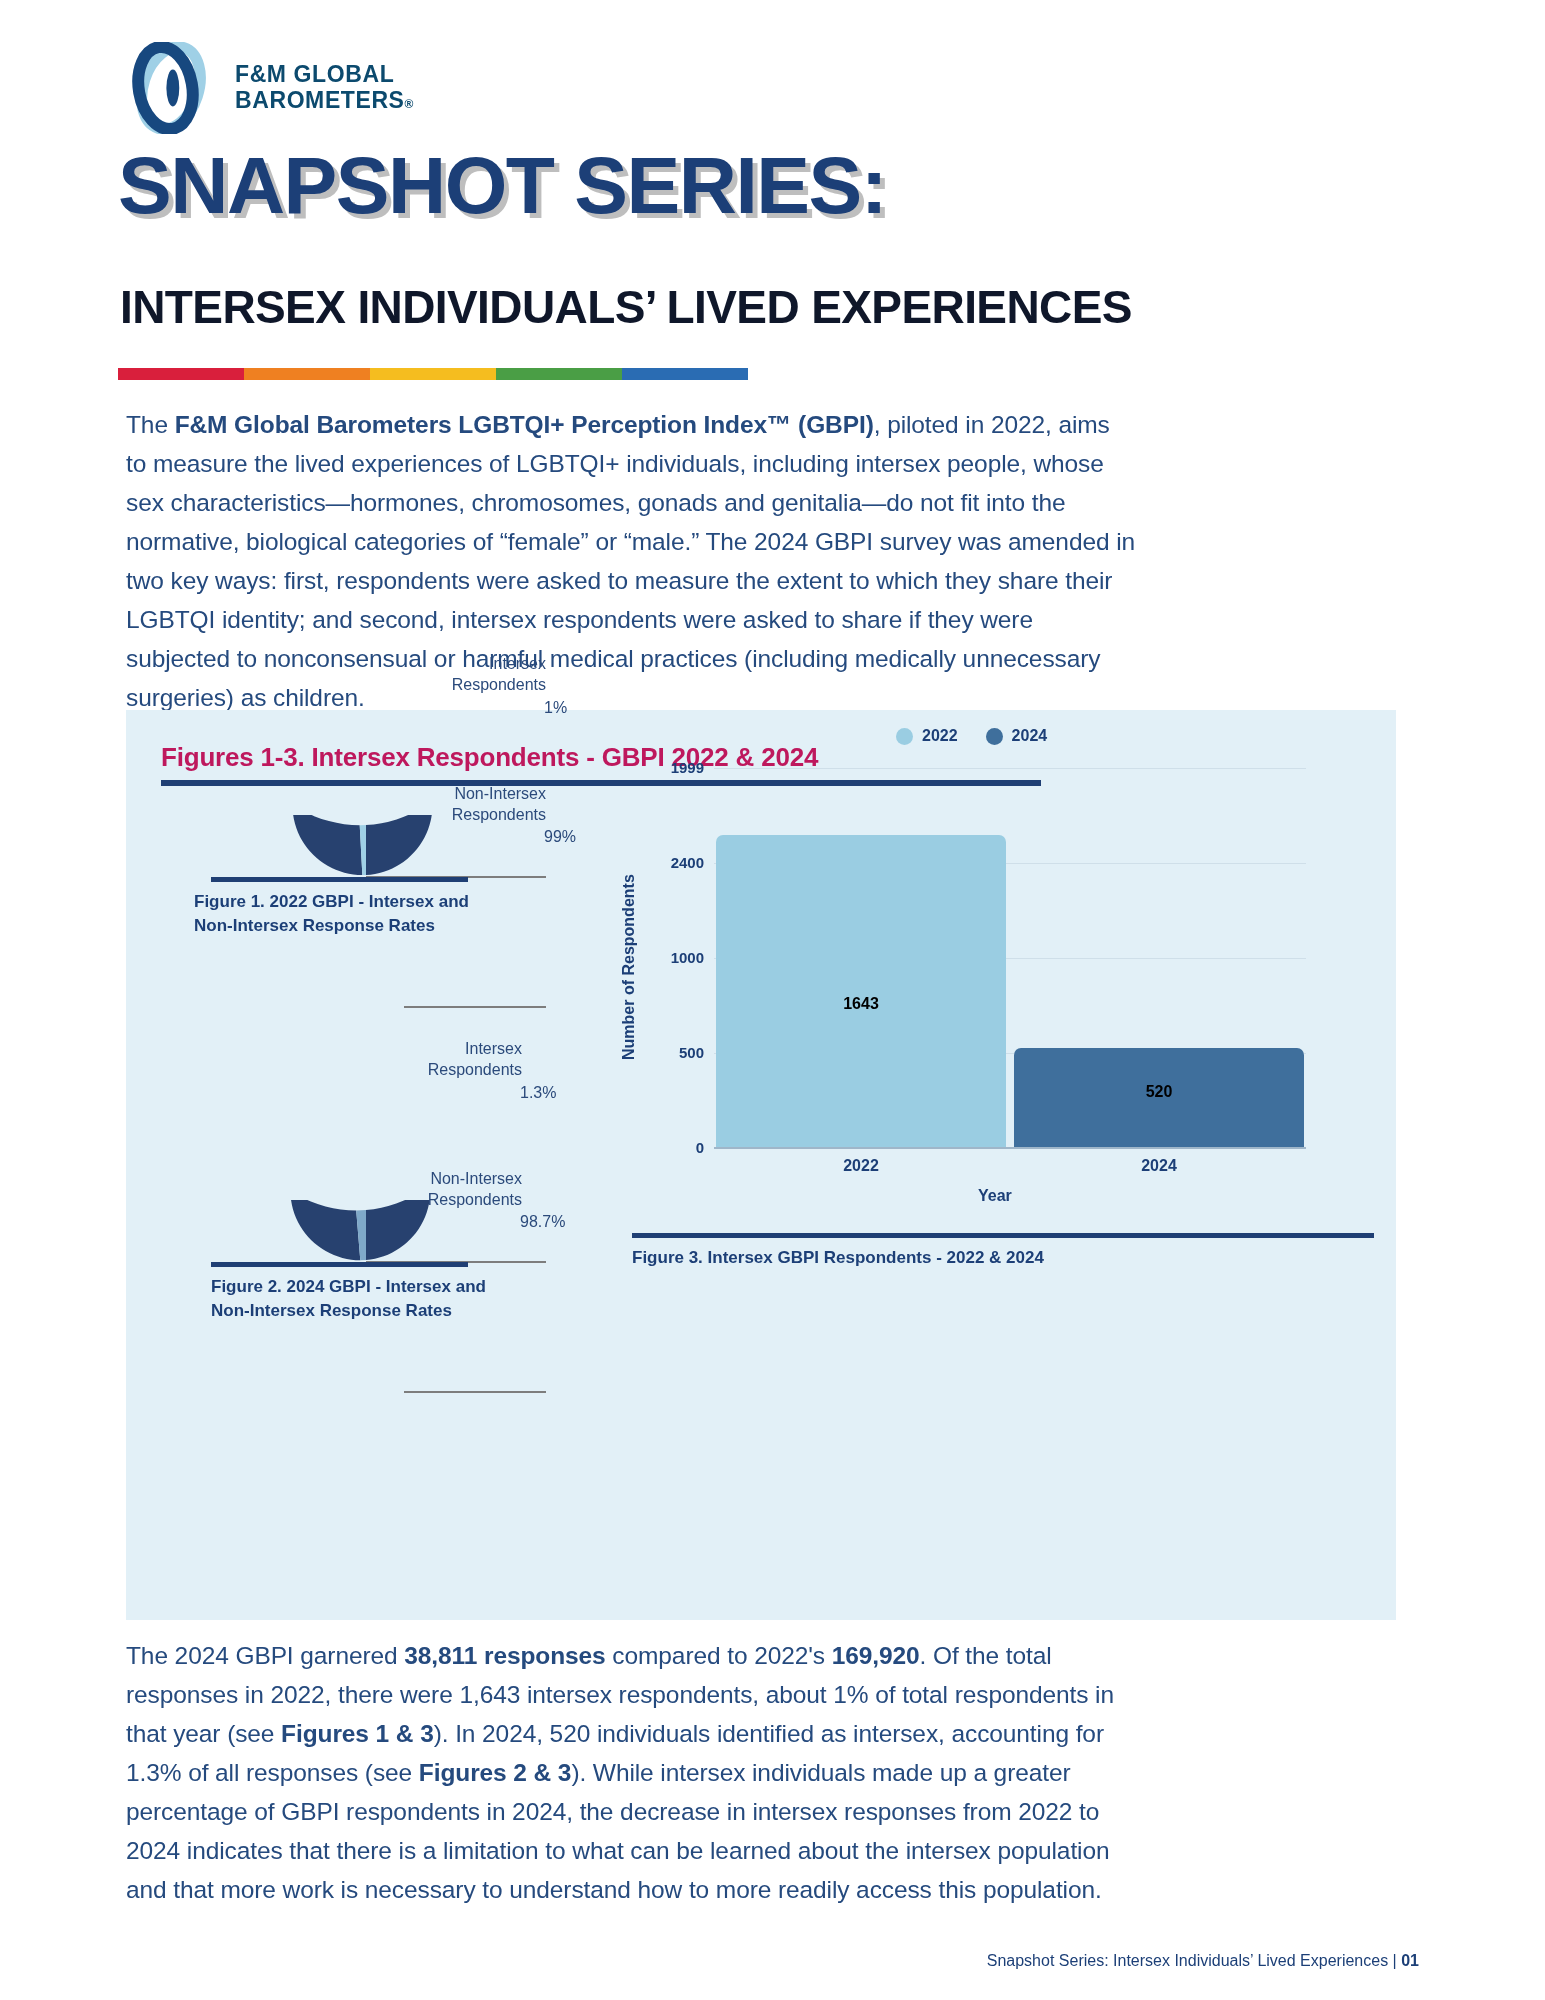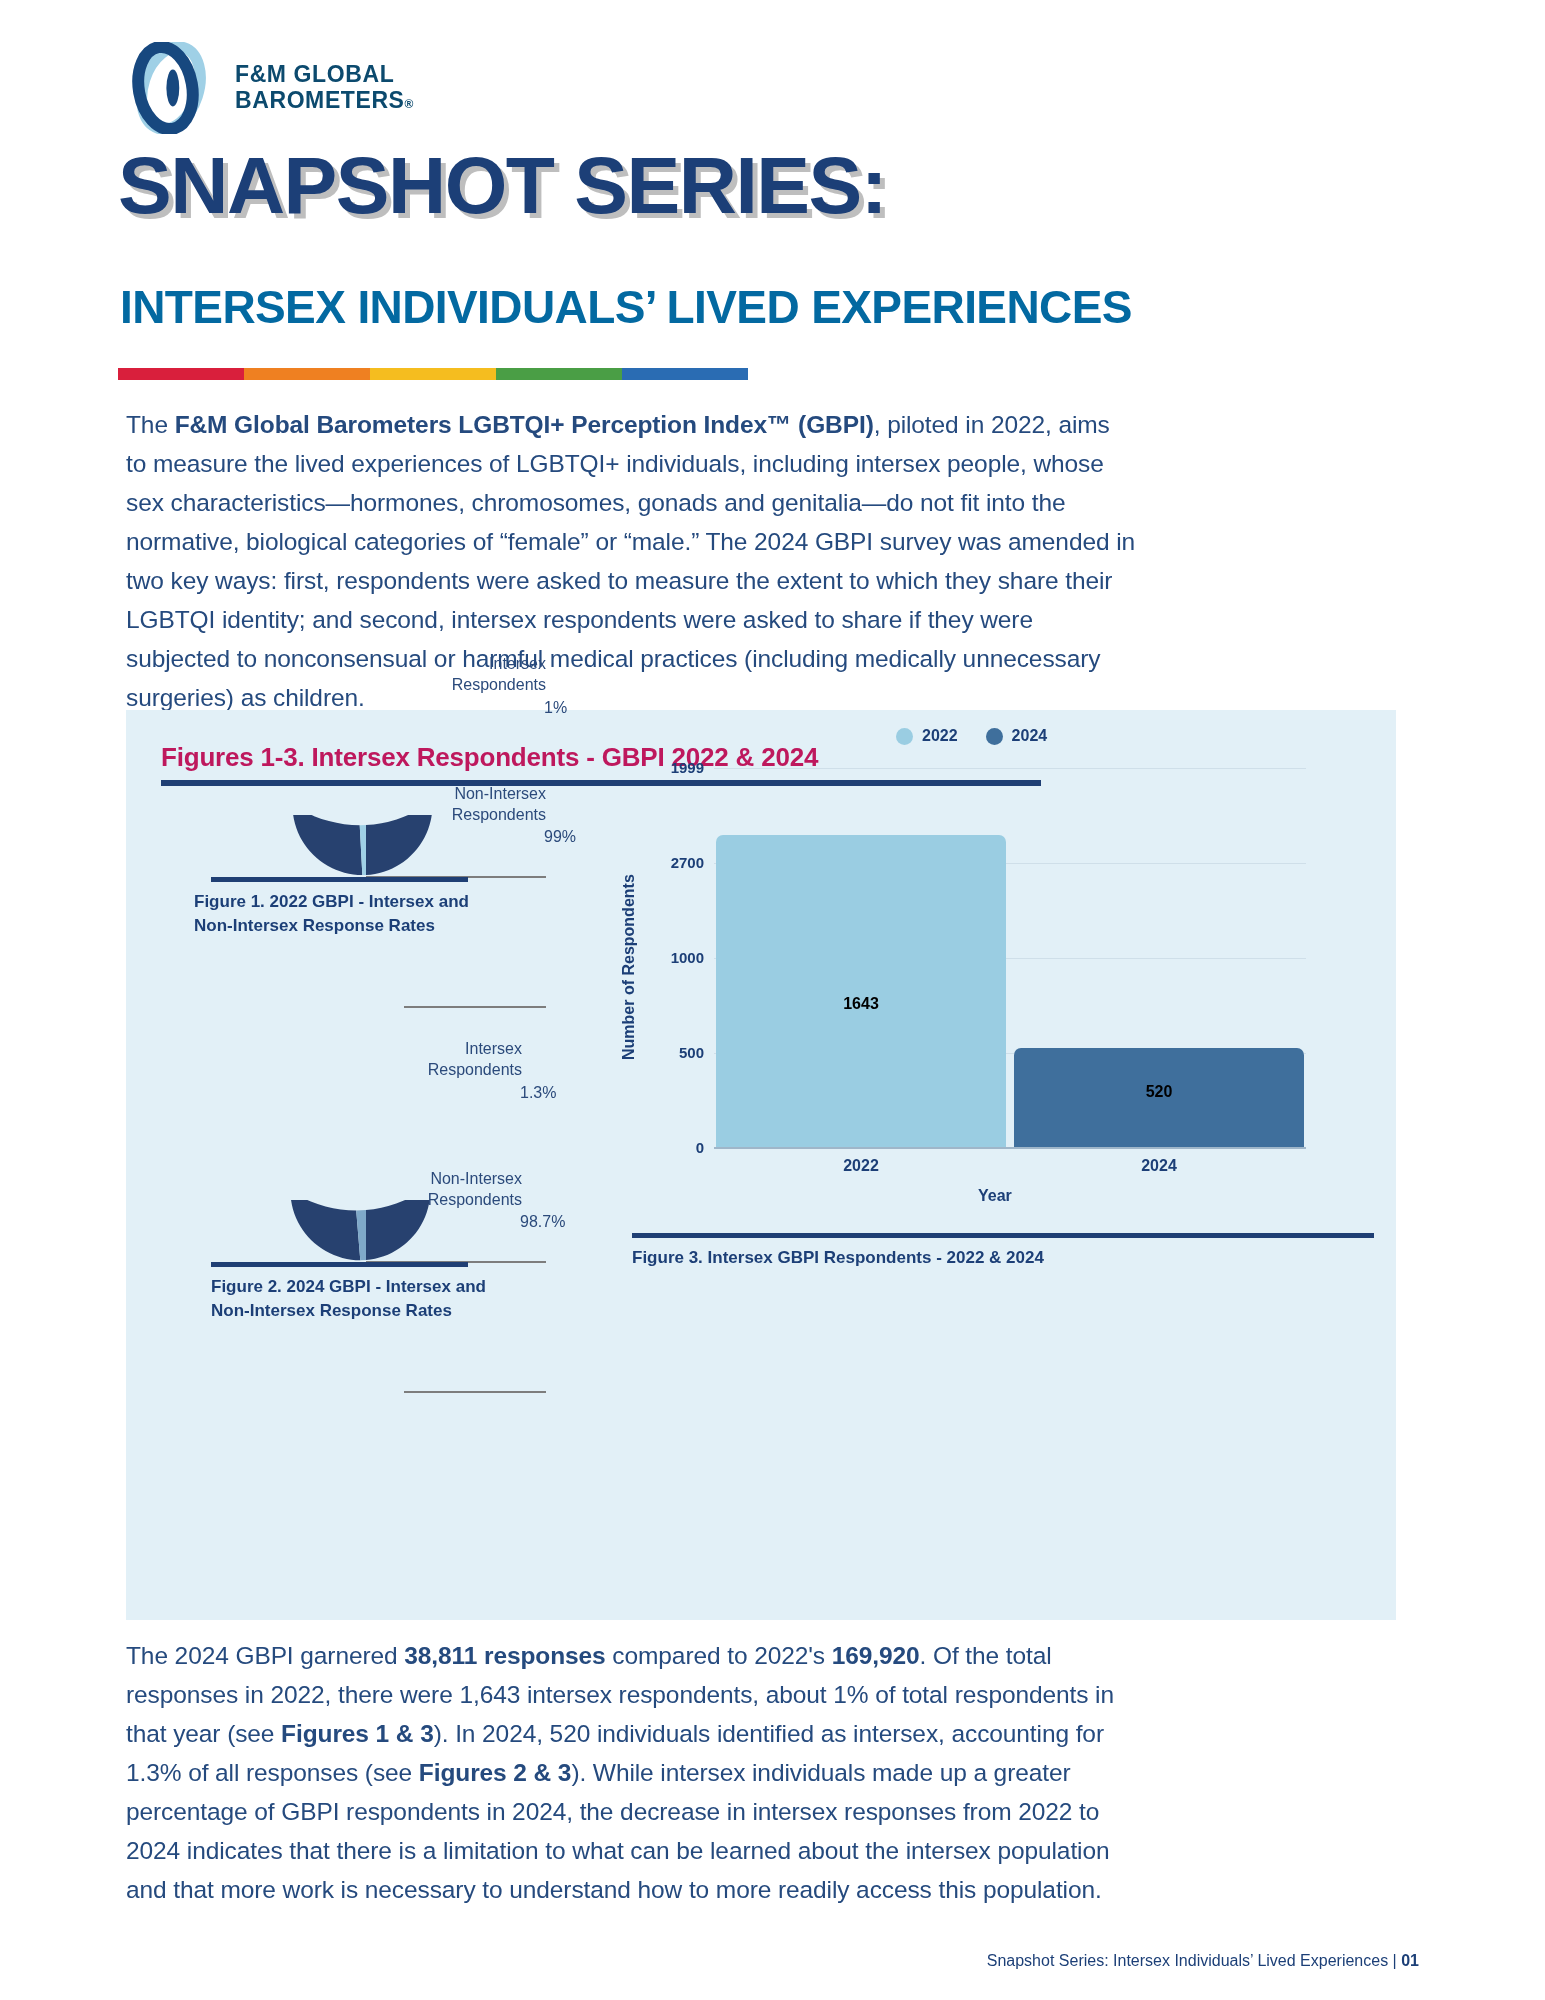--- a/index.html
+++ b/index.html
@@ -26,21 +26,21 @@
     font-weight:bold; font-size:79px; letter-spacing:-1.5px;
     color:#1c3f77;
     transform:scaleX(1.02);
     transform-origin:left center;
     text-shadow:5px 5px 0 rgba(150,150,150,.62);
     white-space:nowrap;
   }
   .title-sub {
     position:absolute; left:120px; top:280px;
     font-weight:bold; font-size:46px; letter-spacing:-.6px;
-    color:#0369a1;
+    color:#0f172a;
     white-space:nowrap;
   }
   .colorbar { position:absolute; left:118px; top:368px; width:630px; height:12px; display:flex; }
   .colorbar span { flex:1; height:100%; }
 
   
   .para {
     position:absolute; color:#254a7e;
     font-size:24.5px; line-height:39px;
     letter-spacing:-.1px;
@@ -212,21 +212,21 @@
         </span>
       </div>
 
       <div class="gridline" style="left:108px; top:38px;  width:592px;"></div>
       <div class="gridline" style="left:108px; top:133px; width:592px;"></div>
       <div class="gridline" style="left:108px; top:228px; width:592px;"></div>
       <div class="gridline" style="left:108px; top:323px; width:592px;"></div>
       <div class="baseline" style="left:108px; top:417px; width:592px;"></div>
 
       <div class="ytick" style="left:40px; top:29px;">1999</div>
-      <div class="ytick" style="left:40px; top:124px;">2700</div>
+      <div class="ytick" style="left:40px; top:124px;">2400</div>
       <div class="ytick" style="left:40px; top:219px;">1000</div>
       <div class="ytick" style="left:40px; top:314px;">500</div>
       <div class="ytick" style="left:40px; top:409px;">0</div>
 
       <div class="bar" style="left:110px; top:105px; width:290px; height:312px; background:#9acde2;"></div>
       <div class="bar" style="left:408px; top:318px; width:290px; height:99px;  background:#3f6f9c;"></div>
 
       <div class="bar-val" style="left:110px; top:265px; width:290px;">1643</div>
       <div class="bar-val" style="left:408px; top:353px; width:290px;">520</div>
 

